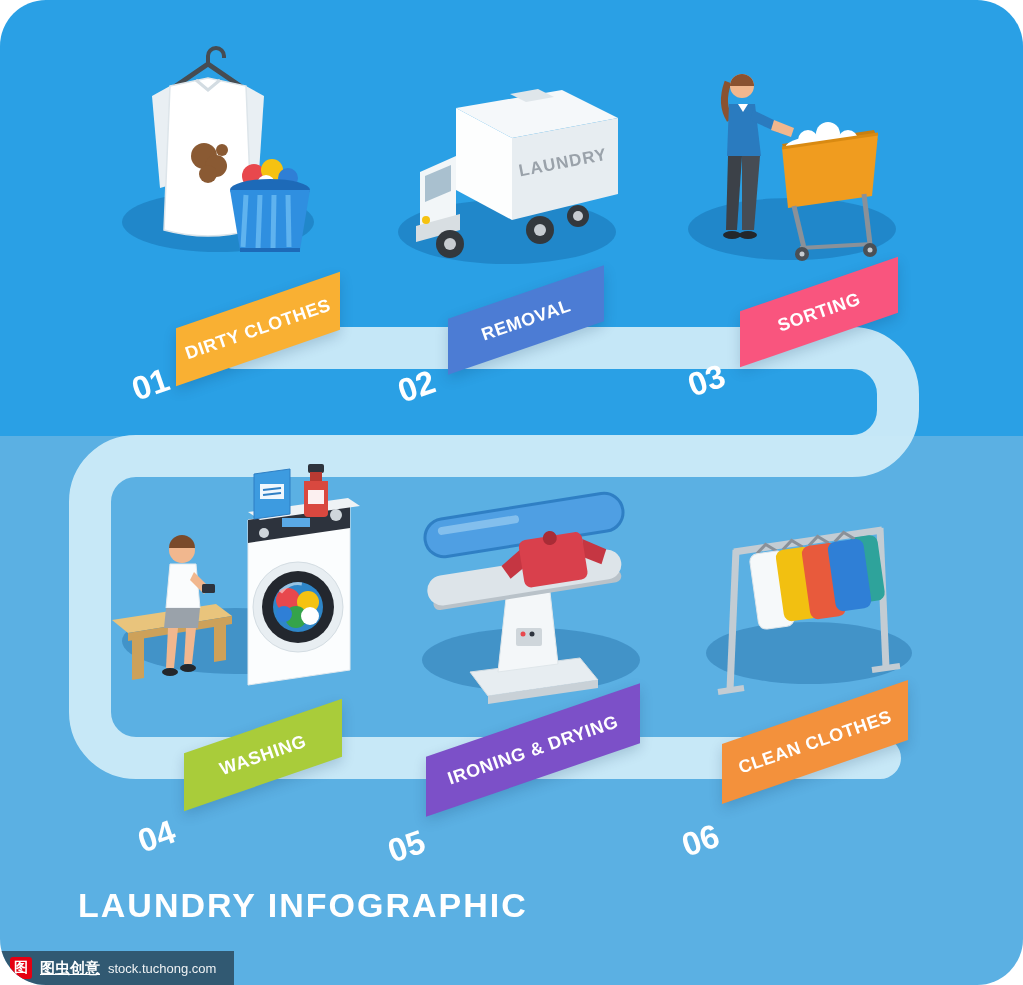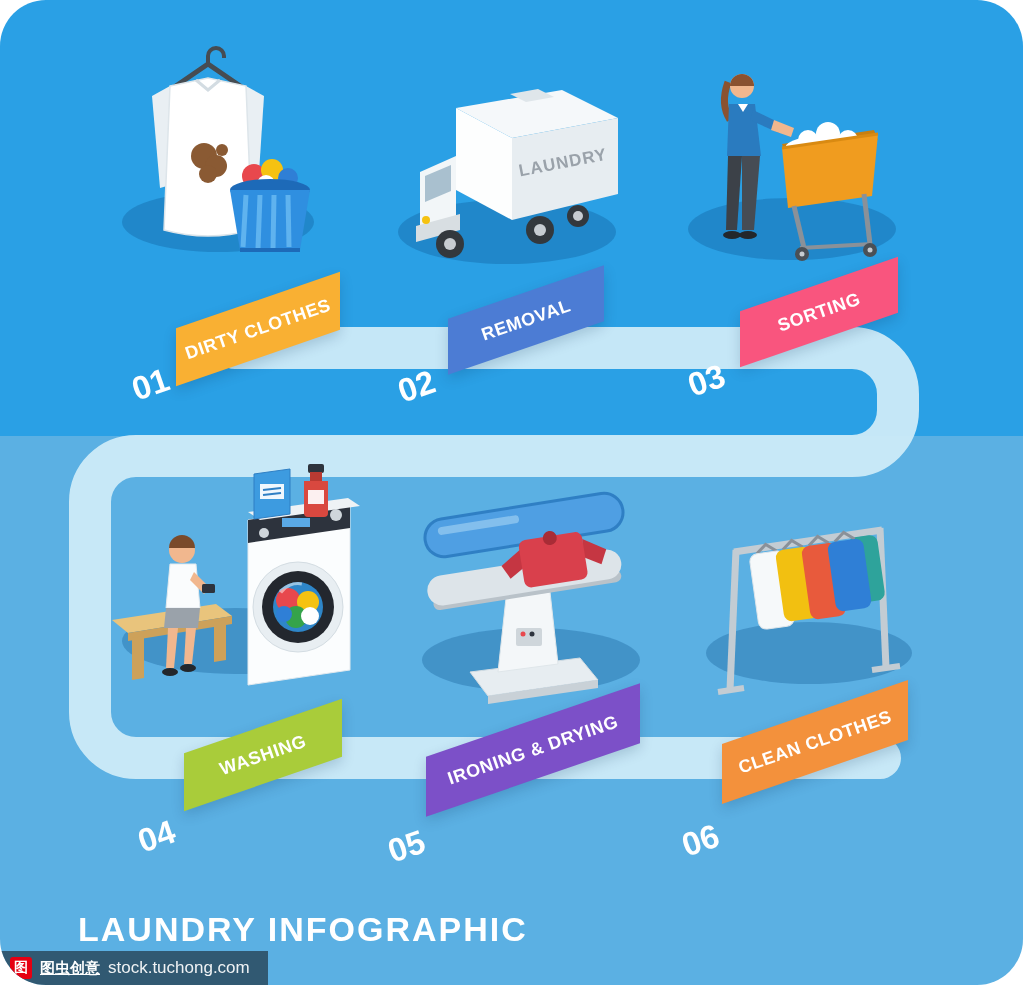--- a/index.html
+++ b/index.html
@@ -11,27 +11,27 @@
   .shadow { position:absolute; border-radius:50%; }
   .icon { position:absolute; }
   .icon svg { width:100%; height:100%; display:block; }
   .step { position:absolute; }
   .ribbon { position:absolute; inset:0; transform:skewY(-19deg); box-shadow:0 5px 12px rgba(0,40,80,.18); }
   .step-label { position:absolute; inset:0; display:flex; align-items:center; justify-content:center;
                 transform:rotate(-19deg); color:#fff; font-weight:bold; font-size:18px;
                 letter-spacing:.6px; white-space:nowrap; }
   .step-number { position:absolute; width:70px; height:42px; color:#fff; font-weight:bold; font-size:33px;
                  transform:rotate(-19deg); }
-  .title { position:absolute; left:78px; top:910px; color:#fff; font-weight:bold; font-size:34px; letter-spacing:2px; }
+  .title { position:absolute; left:78px; top:886px; color:#fff; font-weight:bold; font-size:34px; letter-spacing:2px; }
   .watermark { position:absolute; left:0; bottom:0; height:34px; display:flex; align-items:center; gap:8px;
                padding:0 18px 0 10px; background:rgba(15,18,22,.55); color:#fff; }
   .wm-logo { width:22px; height:22px; background:#e60012; color:#fff; font-size:14px; font-weight:bold;
              display:flex; align-items:center; justify-content:center; border-radius:3px; }
   .wm-brand { font-size:15px; font-weight:bold;text-decoration:underline; }
-  .wm-site { font-size:17px; opacity:.92; }
+  .wm-site { font-size:13px; opacity:.92; }
 
   
   .sh1 { left:122px; top:192px; width:192px; height:60px; }
   .sh2 { left:398px; top:200px; width:218px; height:64px; }
   .sh3 { left:688px; top:198px; width:208px; height:62px; }
   .sh4 { left:122px; top:608px; width:228px; height:66px; }
   .sh5 { left:422px; top:628px; width:218px; height:64px; }
   .sh6 { left:706px; top:622px; width:206px; height:62px; }
 
   

